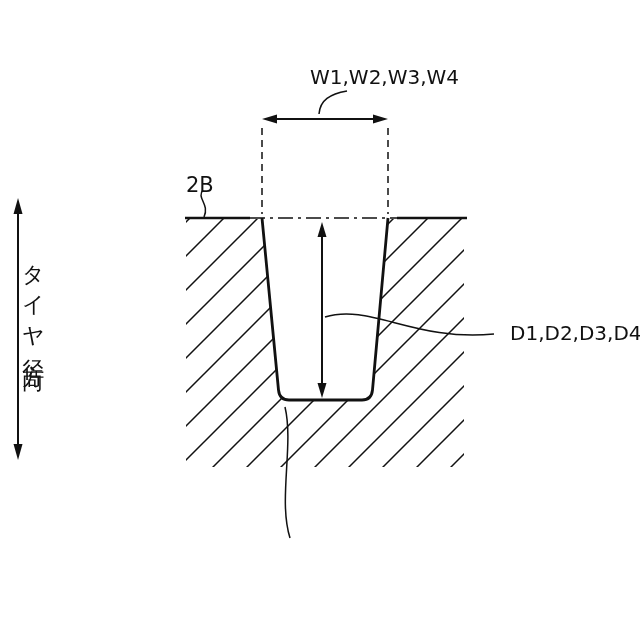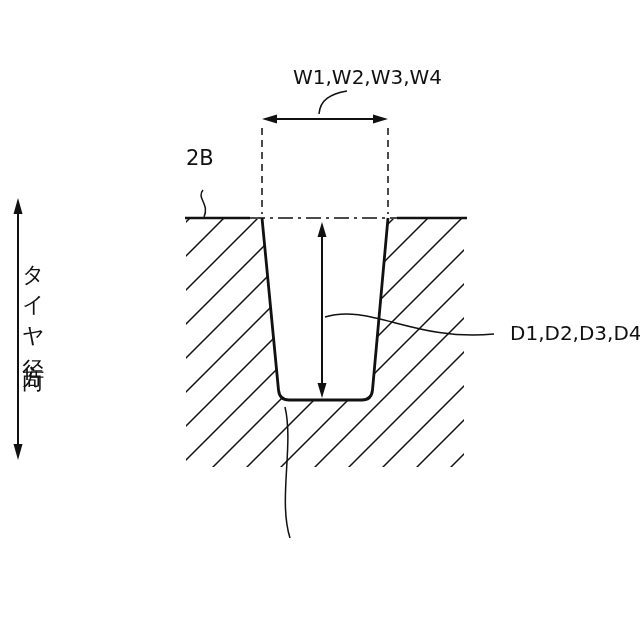--- a/index.html
+++ b/index.html
@@ -12,23 +12,23 @@
     overflow:hidden;
   }
   #diagram-svg{position:absolute;left:0;top:0;}
   .label{
     position:absolute;
     white-space:nowrap;
     color:#111111;
     font-size:20px;
     line-height:1.1;
   }
-  .label-width{left:293px;top:66px;}
+  .label-width{left:310px;top:66px;}
   .label-depth{left:510px;top:322px;}
-  .label-surface{left:186px;top:147px;font-size:21px;}
+  .label-surface{left:186px;top:174px;font-size:21px;}
   .label-groove{left:272px;top:543px;}
   .label-axis{
     left:21px;top:248px;
     font-size:22px;
     writing-mode:vertical-rl;
     text-orientation:upright;
     letter-spacing:6px;
   }
 </style>
 </head>

